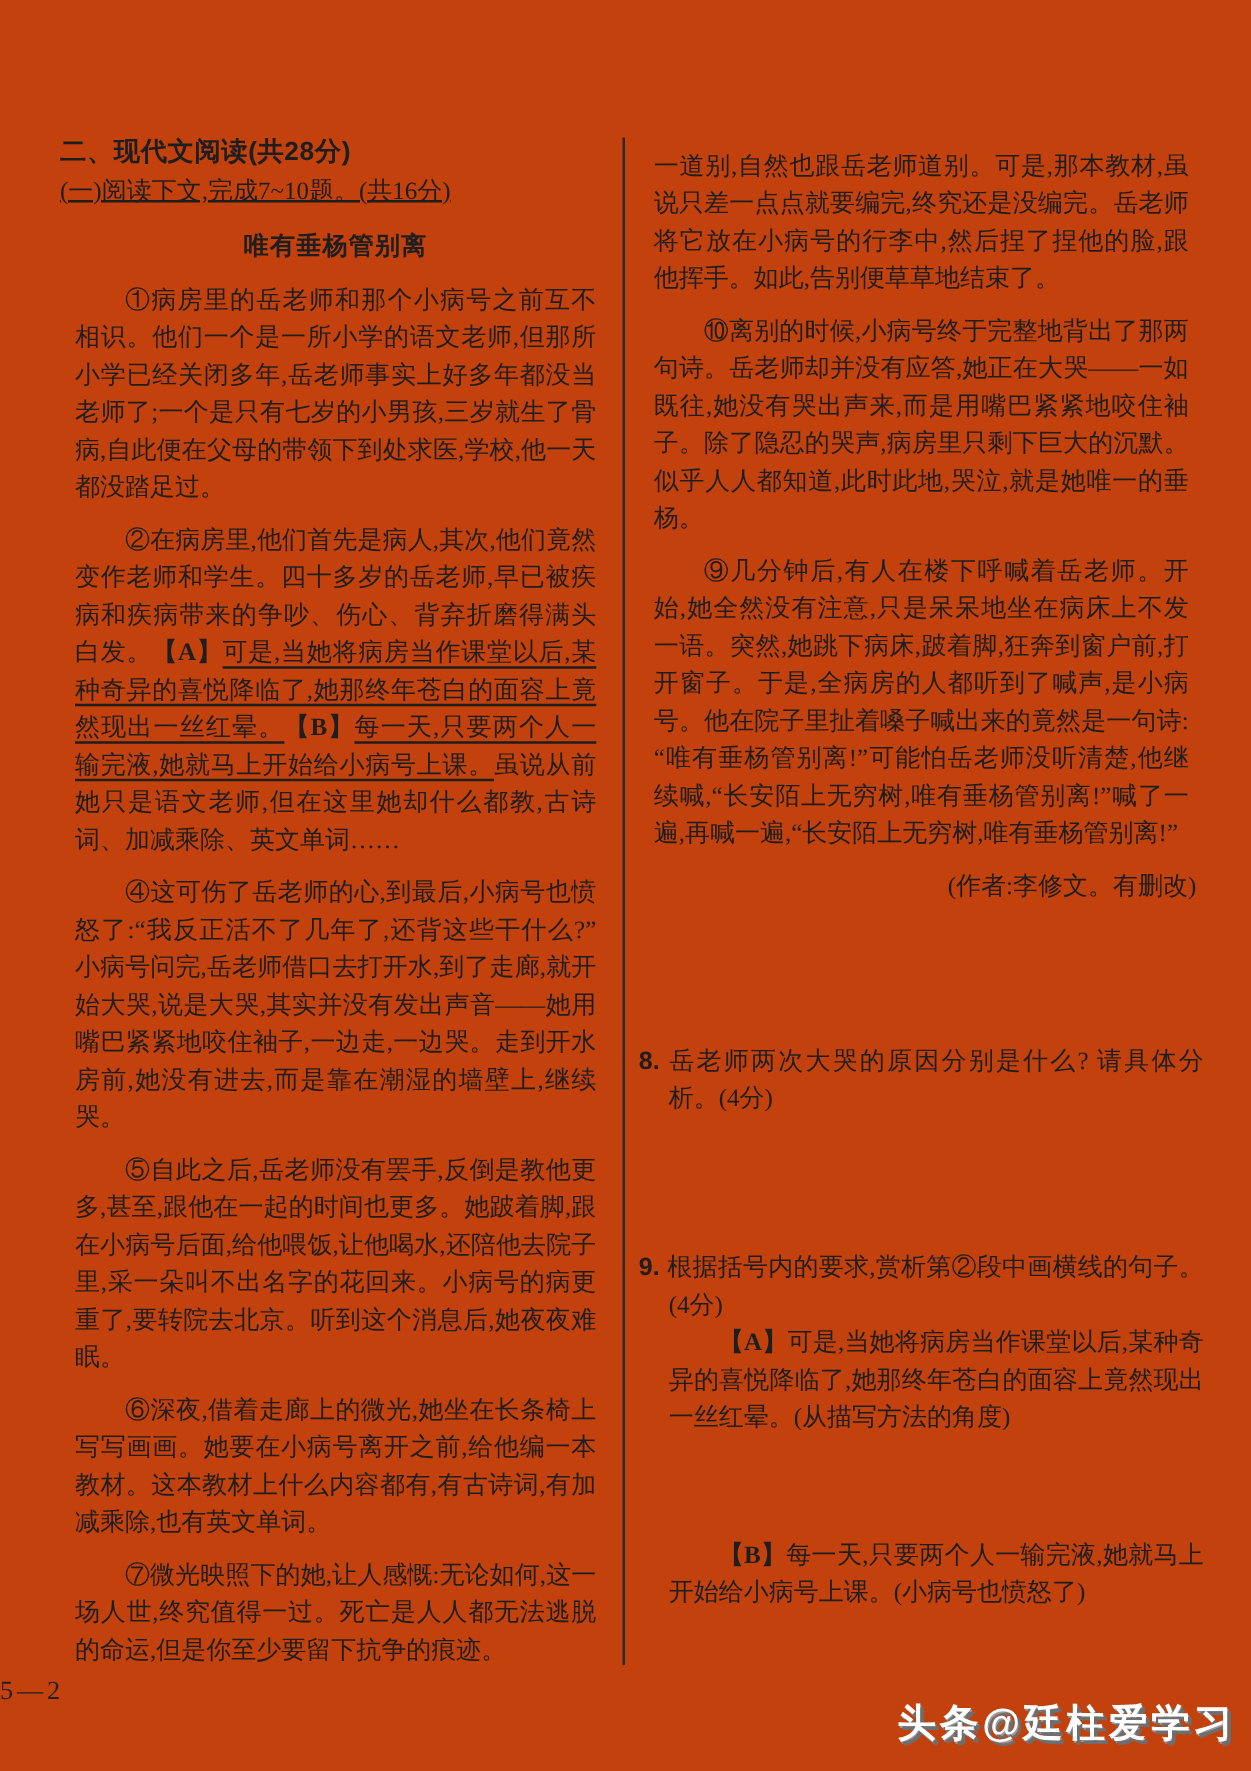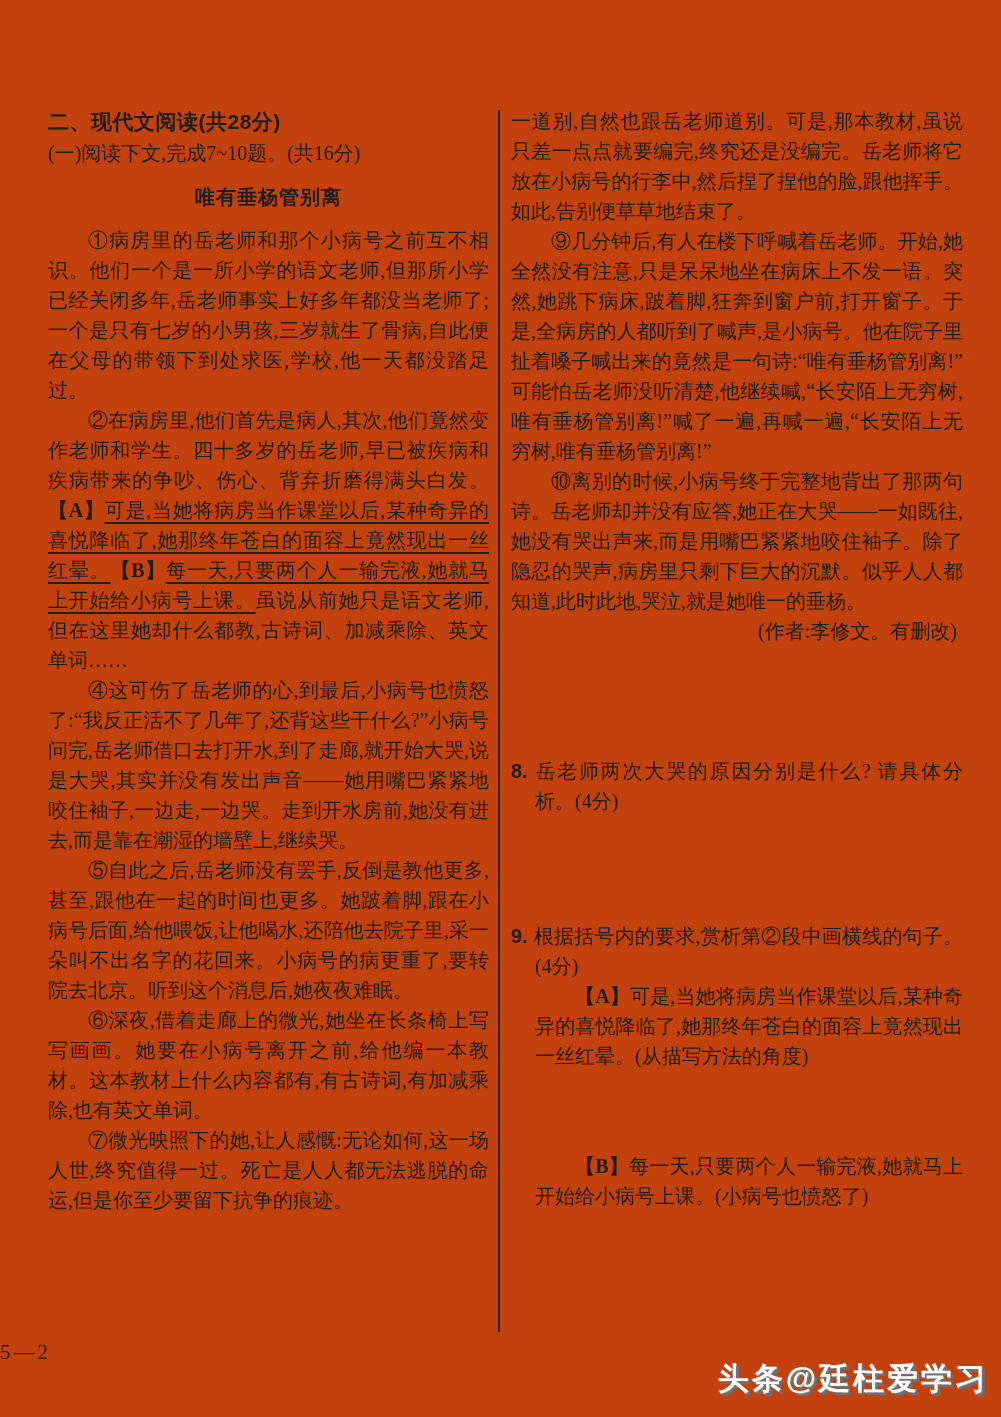--- a/index.html
+++ b/index.html
@@ -38,33 +38,33 @@
   .section-heading {
     margin: 0;
     font-family: "Liberation Sans", "DejaVu Sans", sans-serif;
     font-weight: bold;
     font-size: 21px;
     line-height: 32px;
     letter-spacing: 0.5px;
     text-align: left;
   }
 
-  .instruction { margin: 0; line-height: 31px; }
+  .instruction { margin: 0; line-height: 31px; text-decoration: underline; }
 
   .article-title {
     margin: 12px;
     font-family: "Liberation Sans", "DejaVu Sans", sans-serif;
     font-weight: bold;
     font-size: 20px;
     line-height: 32px;
     text-align: center;
     letter-spacing: 1px;
   }
 
-  .para { margin: 0; text-indent: 2em; }
+  .para { margin: 12px; text-indent: 2em; }
   .para.noindent { text-indent: 0; }
 
   .marker { font-weight: bold; }
   .ul { text-decoration: underline; text-underline-offset: 5px; }
 
   .attribution { margin: 0; text-align: right; padding-right: 6px; }
 
   .question { margin: 0; padding-left: 24px; text-indent: -24px; }
   .qnum {
     font-weight: bold;
@@ -122,22 +122,22 @@
 
       <p class="para">④这可伤了岳老师的心,到最后,小病号也愤怒了:“我反正活不了几年了,还背这些干什么?”小病号问完,岳老师借口去打开水,到了走廊,就开始大哭,说是大哭,其实并没有发出声音——她用嘴巴紧紧地咬住袖子,一边走,一边哭。走到开水房前,她没有进去,而是靠在潮湿的墙壁上,继续哭。</p>
       <p class="para">⑤自此之后,岳老师没有罢手,反倒是教他更多,甚至,跟他在一起的时间也更多。她跛着脚,跟在小病号后面,给他喂饭,让他喝水,还陪他去院子里,采一朵叫不出名字的花回来。小病号的病更重了,要转院去北京。听到这个消息后,她夜夜难眠。</p>
       <p class="para">⑥深夜,借着走廊上的微光,她坐在长条椅上写写画画。她要在小病号离开之前,给他编一本教材。这本教材上什么内容都有,有古诗词,有加减乘除,也有英文单词。</p>
       <p class="para">⑦微光映照下的她,让人感慨:无论如何,这一场人世,终究值得一过。死亡是人人都无法逃脱的命运,但是你至少要留下抗争的痕迹。</p>
 
     </div>
 
     <div class="col col-right">
       <p class="para noindent">一道别,自然也跟岳老师道别。可是,那本教材,虽说只差一点点就要编完,终究还是没编完。岳老师将它放在小病号的行李中,然后捏了捏他的脸,跟他挥手。如此,告别便草草地结束了。</p>
+      <p class="para">⑩离别的时候,小病号终于完整地背出了那两句诗。岳老师却并没有应答,她正在大哭——一如既往,她没有哭出声来,而是用嘴巴紧紧地咬住袖子。除了隐忍的哭声,病房里只剩下巨大的沉默。似乎人人都知道,此时此地,哭泣,就是她唯一的垂杨。</p>
       <p class="para">⑨几分钟后,有人在楼下呼喊着岳老师。开始,她全然没有注意,只是呆呆地坐在病床上不发一语。突然,她跳下病床,跛着脚,狂奔到窗户前,打开窗子。于是,全病房的人都听到了喊声,是小病号。他在院子里扯着嗓子喊出来的竟然是一句诗:“唯有垂杨管别离!”可能怕岳老师没听清楚,他继续喊,“长安陌上无穷树,唯有垂杨管别离!”喊了一遍,再喊一遍,“长安陌上无穷树,唯有垂杨管别离!”</p>
-      <p class="para">⑩离别的时候,小病号终于完整地背出了那两句诗。岳老师却并没有应答,她正在大哭——一如既往,她没有哭出声来,而是用嘴巴紧紧地咬住袖子。除了隐忍的哭声,病房里只剩下巨大的沉默。似乎人人都知道,此时此地,哭泣,就是她唯一的垂杨。</p>
       <p class="attribution">(作者:李修文。有删改)</p>
 
 
       <div class="answer-space gap-110"></div>
 
       <div class="question"><span class="qnum">8.</span><span>岳老师两次大哭的原因分别是什么? 请具体分析。(4分)</span></div>
 
       <div class="answer-space gap-105"></div>
 
       <div class="question"><span class="qnum">9.</span><span>根据括号内的要求,赏析第②段中画横线的句子。(4分)</span></div>

